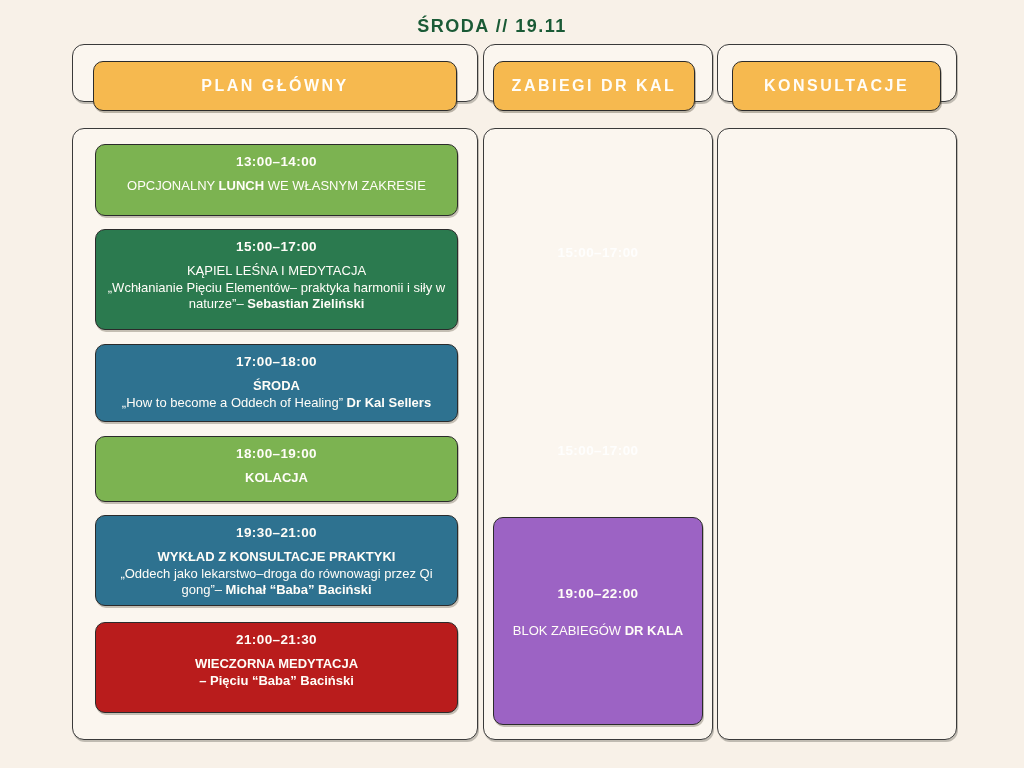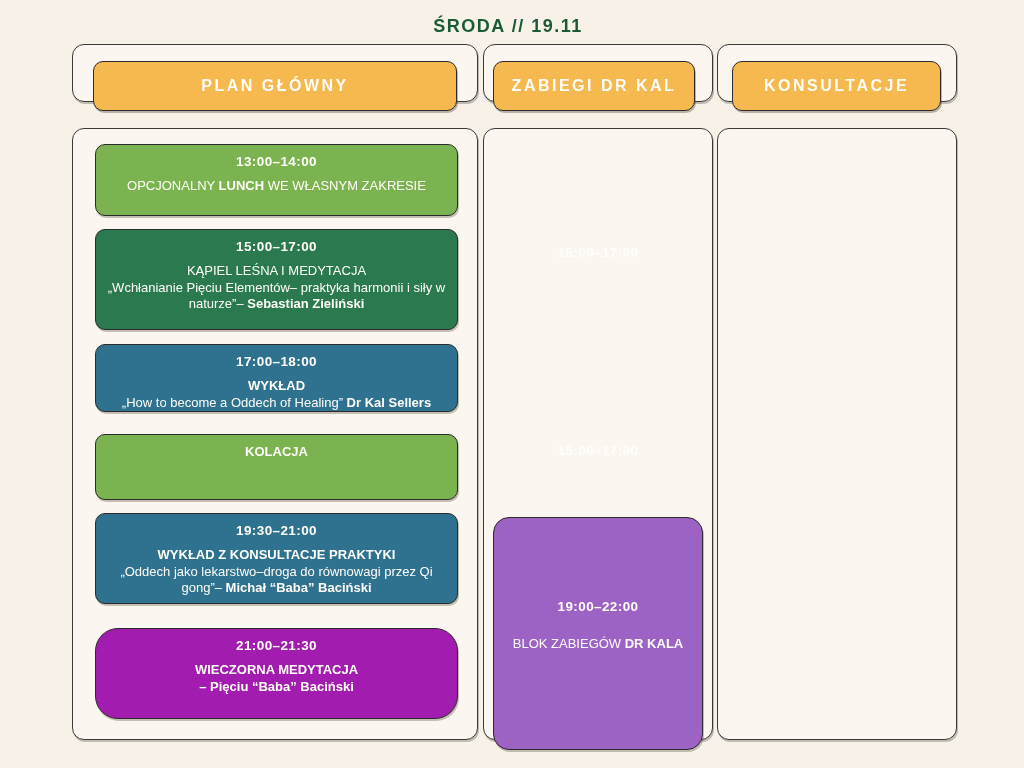--- a/index.html
+++ b/index.html
@@ -8,21 +8,21 @@
     font-family:"Liberation Sans", sans-serif;
     -webkit-font-smoothing:antialiased;
   }
   .canvas{
     position:relative;
     width:1024px;height:768px;
     background:#F8F1E8;
     overflow:hidden;
   }
   .title{
-    position:absolute;left:88px;top:16px;width:840px;
+    position:absolute;left:72px;top:16px;width:840px;
     text-align:center;
     font-size:18px;font-weight:700;letter-spacing:1.5px;
     color:#1A5A36;
   }
   .panel{
     position:absolute;
     background:#FBF6EF;
     border:1.5px solid #3A3A3A;
     border-radius:12px;
     box-sizing:border-box;
@@ -61,39 +61,39 @@
     overflow:hidden;
     box-shadow:1px 2px 0 rgba(70,60,40,.3);
   }
   .event .time{
     font-weight:700;font-size:13.5px;letter-spacing:.4px;
     margin-bottom:9px;
   }
   .event p{margin:0;font-size:13px;line-height:1.28;}
   .e1{height:72px;margin-bottom:13px;}
   .e2{height:101px;margin-bottom:14px;}
-  .e3{height:68px;margin-bottom:22px;}
+  .e3{height:78px;margin-bottom:14px;}
   .e4{height:66px;margin-bottom:13px;}
-  .e5{height:91px;margin-bottom:24px;}
+  .e5{height:91px;margin-bottom:16px;}
   .e6{height:91px;}
   .bg-green{background:#7CB351;}
   .bg-dgreen{background:#2B7A4F;}
   .bg-teal{background:#2E7290;}
-  .bg-navy{background:#a21caf;border-radius:23px;}
+  .bg-navy{background:#b91c1c;}
   .ghost{
     position:absolute;left:0;right:0;text-align:center;
     color:#FFFFFF;opacity:.9;
     font-weight:700;font-size:13.5px;letter-spacing:.4px;
   }
   .ghost-1{top:116px;}
   .ghost-2{top:314px;}
   .block-purple{
-    position:absolute;left:9px;width:210px;top:388px;height:233px;
+    position:absolute;left:9px;width:210px;top:388px;height:208px;
     background:#9C63C4;
-    border:1.5px solid #2B2B2B;border-radius:16px;
+    border:1.5px solid #2B2B2B;border-radius:10px;
     box-sizing:border-box;
     color:#FFFDF8;text-align:center;
     display:flex;flex-direction:column;align-items:center;justify-content:center;
     padding:0 14px 16px;
     box-shadow:1px 2px 0 rgba(70,60,40,.3);
   }
   .block-purple .time{font-weight:700;font-size:13.5px;letter-spacing:.4px;margin-bottom:22px;}
   .block-purple p{margin:0;font-size:13px;line-height:1.3;}
 </style>
 </head>
@@ -116,25 +116,26 @@
       </div>
 
       <div class="event e2 bg-dgreen">
         <div class="time">15:00–17:00</div>
         <p><span>KĄPIEL LEŚNA I MEDYTACJA</span><b></b><span></span></p>
         <p><span>„Wchłanianie Pięciu Elementów– praktyka harmonii i siły w naturze”– </span><b>Sebastian Zieliński</b><span></span></p>
       </div>
 
       <div class="event e3 bg-teal">
         <div class="time">17:00–18:00</div>
-        <p><span></span><b>WYKŁAD</b><span></span></p>
+        <p><span></span><b>ŚRODA</b><span></span></p>
         <p><span>„How to become a Oddech of Healing” </span><b>Dr Kal Sellers</b><span></span></p>
       </div>
 
       <div class="event e4 bg-green">
+        <div class="time">18:00–19:00</div>
         <p><span></span><b>KOLACJA</b><span></span></p>
       </div>
 
       <div class="event e5 bg-teal">
         <div class="time">19:30–21:00</div>
         <p><span></span><b>WYKŁAD Z KONSULTACJE PRAKTYKI</b><span></span></p>
         <p><span>„Oddech jako lekarstwo–droga do równowagi przez Qi gong”– </span><b>Michał “Baba” Baciński</b><span></span></p>
       </div>
 
       <div class="event e6 bg-navy">

